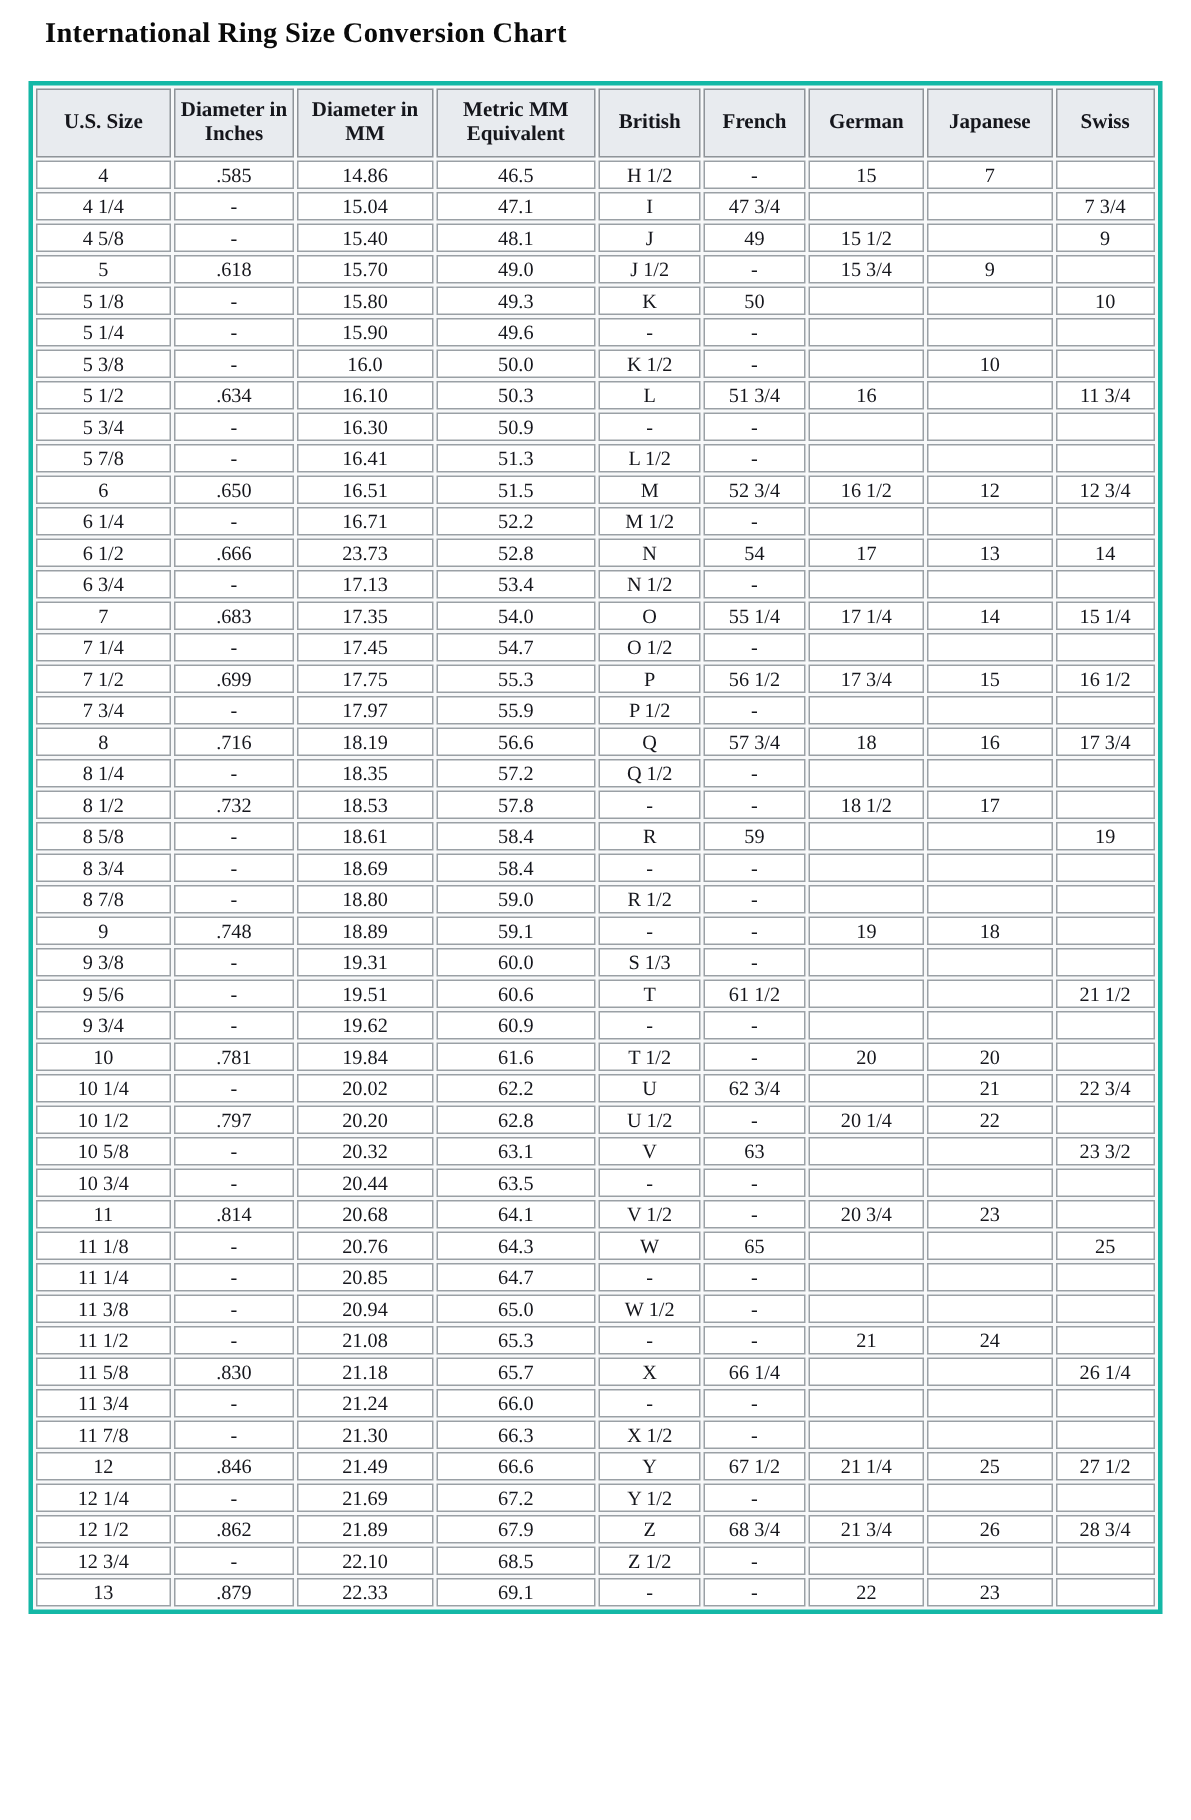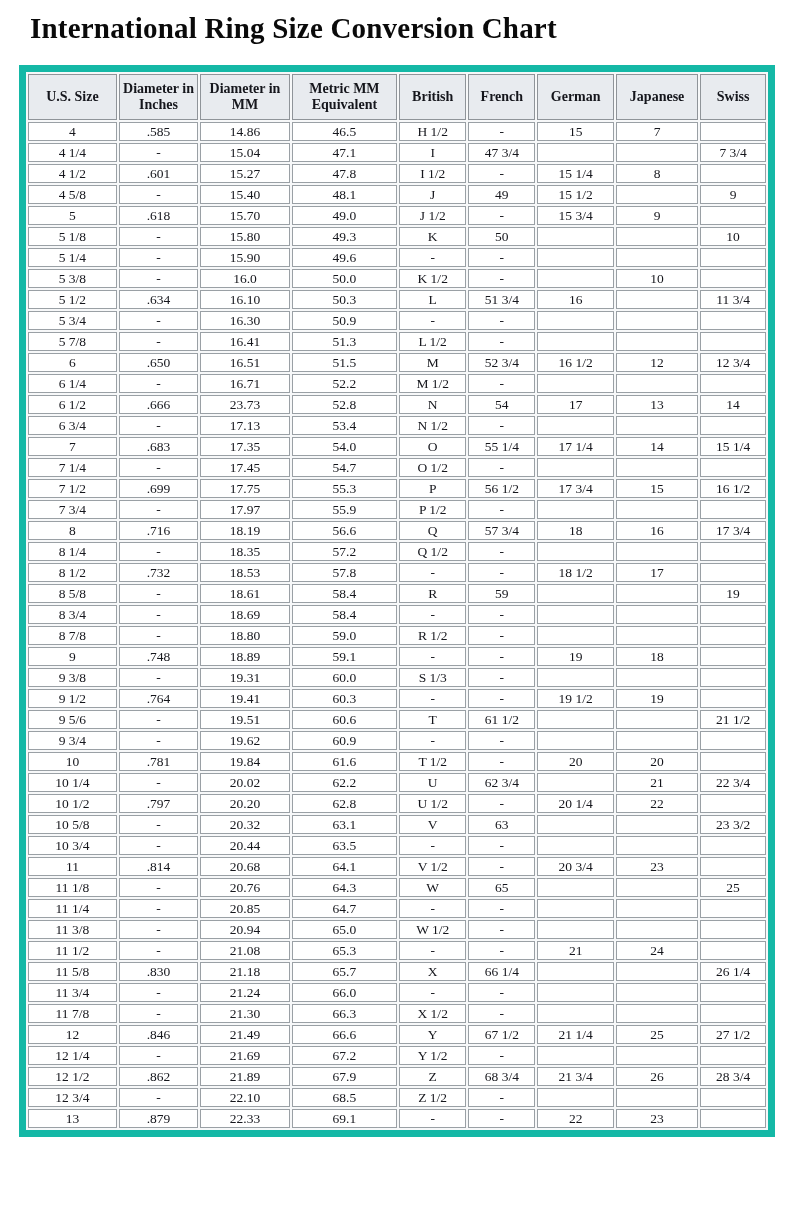--- a/index.html
+++ b/index.html
@@ -8,32 +8,32 @@
     background: #ffffff;
   }
   body {
     width: 794px;
     height: 1213px;
     font-family: "Liberation Serif", "DejaVu Serif", serif;
     color: #111111;
     overflow: hidden;
   }
   .page-title {
-    font-size: 29px;
+    font-size: 19px;
     font-weight: bold;
     margin: 12px 0 0 30px;
     letter-spacing: 0.2px;
     color: #0a0a0a;
   }
   table.ring-table {
     margin: 20px 0 0 19px;
     width: 756px;
     border-collapse: separate;
     border-spacing: 2px;
-    border: 7px solid #14b8a6;
+    border: 3px solid #14b8a6;
     background: #f7f8f9;
     table-layout: fixed;
   }
   table.ring-table th {
     background: #e8ebef;
     border: 1px solid #8f9499;
     font-size: 14px;
     font-weight: bold;
     text-align: center;
     vertical-align: middle;
@@ -104,31 +104,20 @@
           <td>-</td>
           <td>15.04</td>
           <td>47.1</td>
           <td>I</td>
           <td>47 3/4</td>
           <td></td>
           <td></td>
           <td>7 3/4</td>
         </tr>
         <tr>
-          <td>4 1/2</td>
-          <td>.601</td>
-          <td>15.27</td>
-          <td>47.8</td>
-          <td>I 1/2</td>
-          <td>-</td>
-          <td>15 1/4</td>
-          <td>8</td>
-          <td></td>
-        </tr>
-        <tr>
           <td>4 5/8</td>
           <td>-</td>
           <td>15.40</td>
           <td>48.1</td>
           <td>J</td>
           <td>49</td>
           <td>15 1/2</td>
           <td></td>
           <td>9</td>
         </tr>
@@ -379,31 +368,20 @@
           <td>-</td>
           <td>19.31</td>
           <td>60.0</td>
           <td>S 1/3</td>
           <td>-</td>
           <td></td>
           <td></td>
           <td></td>
         </tr>
         <tr>
-          <td>9 1/2</td>
-          <td>.764</td>
-          <td>19.41</td>
-          <td>60.3</td>
-          <td>-</td>
-          <td>-</td>
-          <td>19 1/2</td>
-          <td>19</td>
-          <td></td>
-        </tr>
-        <tr>
           <td>9 5/6</td>
           <td>-</td>
           <td>19.51</td>
           <td>60.6</td>
           <td>T</td>
           <td>61 1/2</td>
           <td></td>
           <td></td>
           <td>21 1/2</td>
         </tr>

